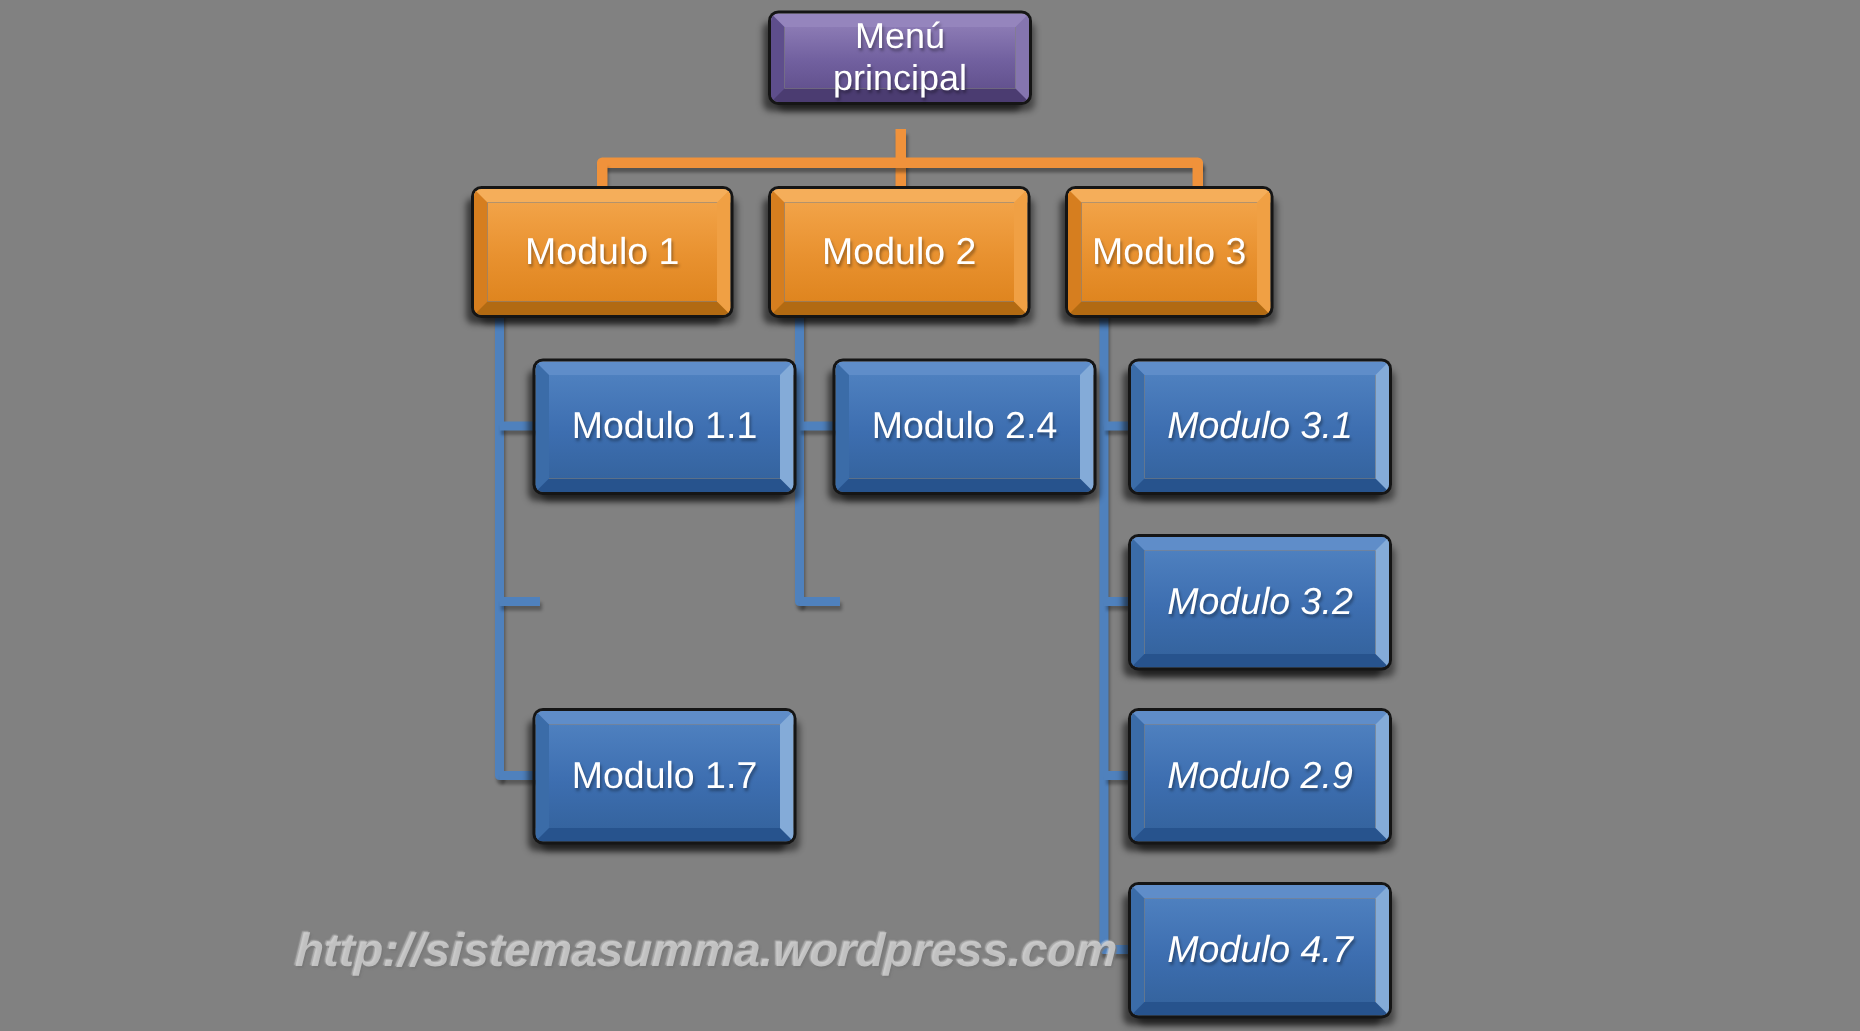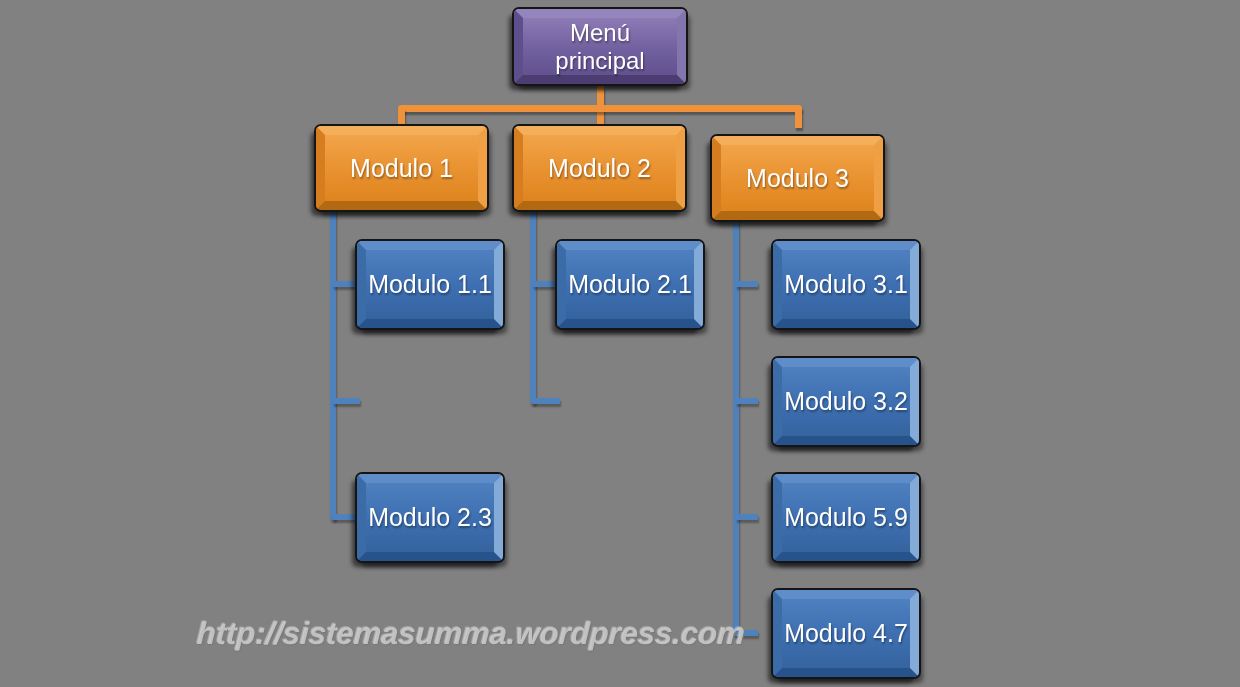--- a/index.html
+++ b/index.html
@@ -69,26 +69,26 @@
   .stub { height: 6px; }
   .c1-stub { left: 333px; width: 27px; }
   .c2-stub { left: 533px; width: 27px; }
   .c3-stub { left: 736px; width: 22px; }
   .row1-stub { top: 281px; }
   .row2-stub { top: 398px; }
   .row3-stub { top: 514px; }
   .row4-stub { top: 630px; }
 
   
-  .n-root { left: 514px; top: 9px;   width: 172px; height: 75px; font-size: 24px; }
+  .n-root { left: 514px; top: 9px;   width: 172px; height: 59px; font-size: 24px; }
   .n-m1   { left: 316px; top: 126px; width: 171px; height: 84px; }
   .n-m2   { left: 514px; top: 126px; width: 171px; height: 84px; align-items: center; }
-  .n-m3   { left: 712px; top: 136px; width: 171px; height: 84px; }
-  .col1 { left: 357px; } .col2 { left: 557px; } .col3 { left: 773px; }
-  .child { width: 146px; height: 87px; }
+  .n-m3   { left: 712px; top: 126px; width: 135px; height: 84px; }
+  .col1 { left: 357px; } .col2 { left: 557px; } .col3 { left: 754px; font-style: italic; }
+  .child { width: 172px; height: 87px; }
   .row1 { top: 241px; } .row2 { top: 358px; } .row3 { top: 474px; } .row4 { top: 590px; }
 
   
   .watermark {
     position: absolute;
     left: 197px; top: 616px;
     width: 460px;
     font-size: 31px;
     font-weight: bold;
     font-style: italic;
@@ -135,35 +135,35 @@
     <span>Modulo 2</span>
   </div>
   <div class="node orange n-m3">
     <span>Modulo 3</span>
   </div>
 
   <div class="node blue child col1 row1">
     <span>Modulo 1.1</span>
   </div>
   <div class="node blue child col1 row3">
-    <span>Modulo 2.3</span>
+    <span>Modulo 1.7</span>
   </div>
 
   <div class="node blue child col2 row1">
-    <span>Modulo 2.1</span>
+    <span>Modulo 2.4</span>
   </div>
 
   <div class="node blue child col3 row1">
     <span>Modulo 3.1</span>
   </div>
   <div class="node blue child col3 row2">
     <span>Modulo 3.2</span>
   </div>
   <div class="node blue child col3 row3">
-    <span>Modulo 5.9</span>
+    <span>Modulo 2.9</span>
   </div>
   <div class="node blue child col3 row4">
     <span>Modulo 4.7</span>
   </div>
 
   <div class="watermark">http://sistemasumma.wordpress.com</div>
 
 </div>
 
 </body></html>

